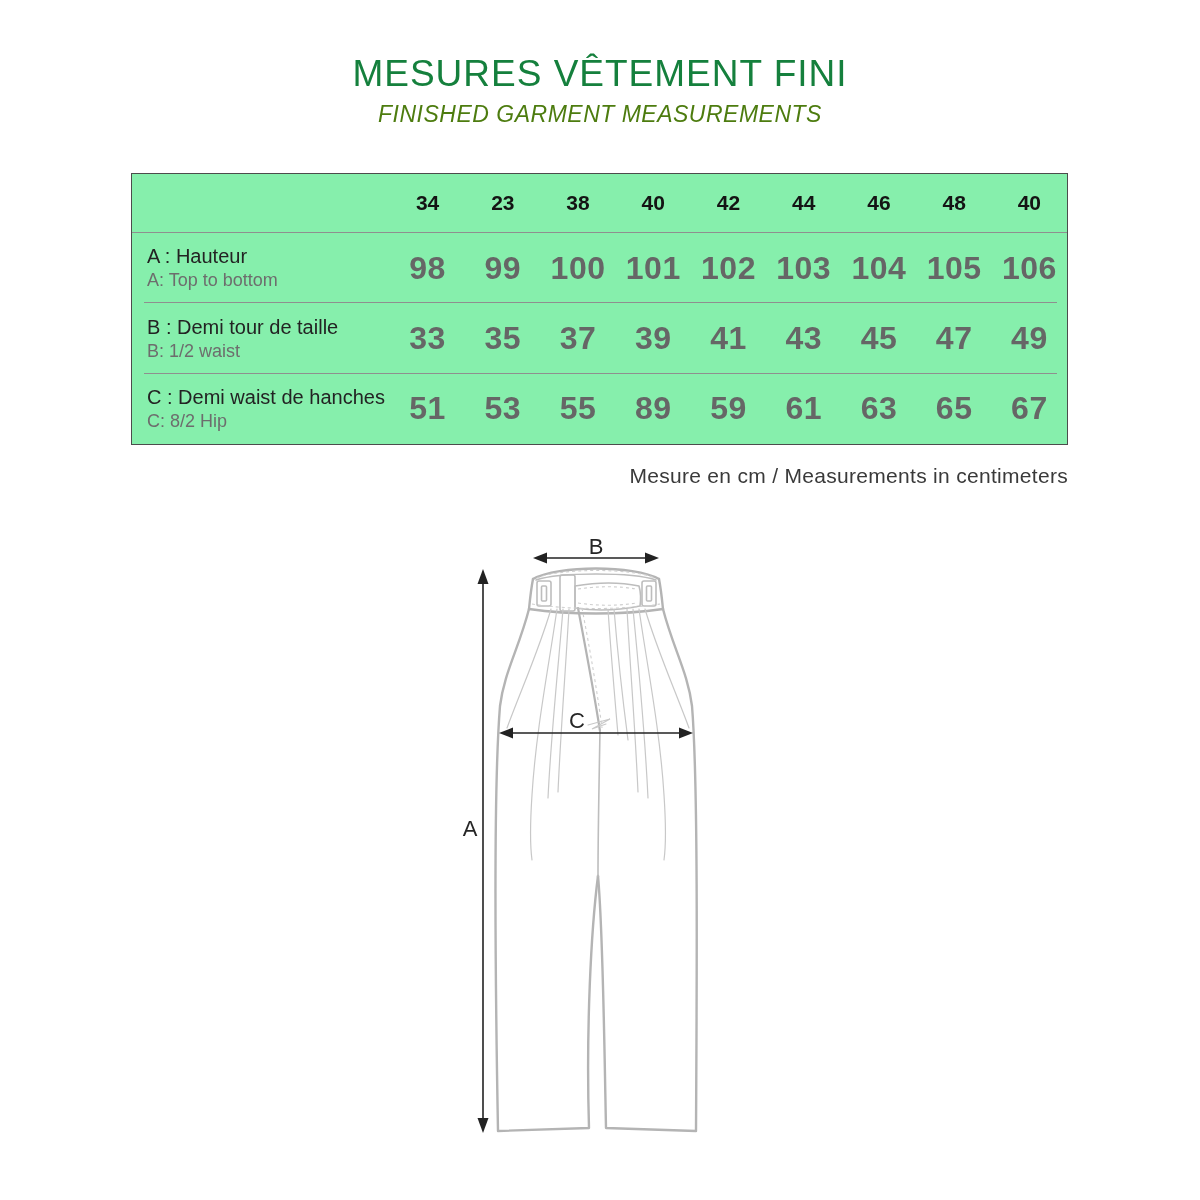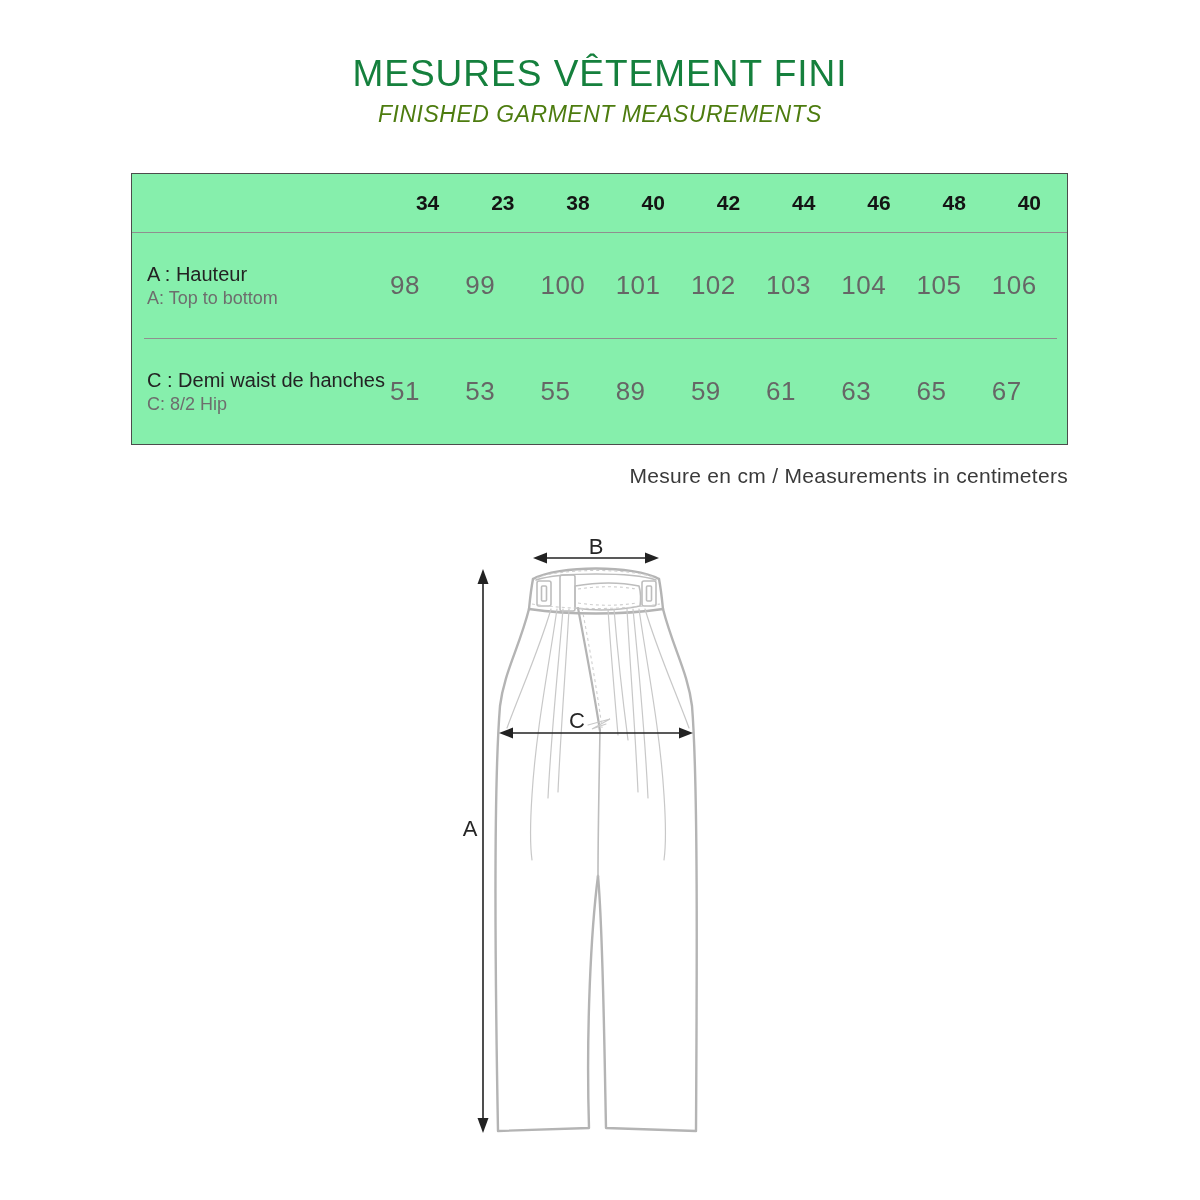--- a/index.html
+++ b/index.html
@@ -26,21 +26,21 @@
     align-items:center;border-bottom:1px solid #8f8f8f;
   }
   .t-row{
     flex:1;display:grid;grid-template-columns:258px repeat(9,1fr);
     align-items:center;position:relative;
   }
   .t-row:not(:last-child)::after{
     content:"";position:absolute;left:12px;right:10px;bottom:0;height:1px;background:#8f8f8f;
   }
   .size-cell{text-align:center;font-weight:bold;font-size:21px;color:#141414;}
-  .val-cell{text-align:left;font-size:26px;color:#666;letter-spacing:.5px;}
+  .val-cell{text-align:center;font-size:32px;color:#666;letter-spacing:.5px;font-weight:bold;}
   .row-label{padding-left:15px;line-height:1.25;}
   .label-fr{font-size:20px;color:#232323;}
   .label-en{font-size:18px;color:#6d6d6d;}
   .footnote{
     position:absolute;left:131px;top:464px;width:937px;text-align:right;
     font-size:21px;color:#3a3a3a;letter-spacing:.3px;
   }
   .diagram-svg{position:absolute;left:0;top:0;pointer-events:none;}
   .dim-label{font-family:"Liberation Sans",sans-serif;font-size:22px;fill:#262626;}
 </style>
@@ -73,20 +73,35 @@
     <div class="val-cell">99</div>
     <div class="val-cell">100</div>
     <div class="val-cell">101</div>
     <div class="val-cell">102</div>
     <div class="val-cell">103</div>
     <div class="val-cell">104</div>
     <div class="val-cell">105</div>
     <div class="val-cell">106</div>
   </div>
 
+  <div class="t-row">
+    <div class="row-label">
+      <div class="label-fr">B : Demi tour de taille</div>
+      <div class="label-en">B: 1/2 waist</div>
+    </div>
+    <div class="val-cell">33</div>
+    <div class="val-cell">35</div>
+    <div class="val-cell">37</div>
+    <div class="val-cell">39</div>
+    <div class="val-cell">41</div>
+    <div class="val-cell">43</div>
+    <div class="val-cell">45</div>
+    <div class="val-cell">47</div>
+    <div class="val-cell">49</div>
+  </div>
 
   <div class="t-row">
     <div class="row-label">
       <div class="label-fr">C : Demi waist de hanches</div>
       <div class="label-en">C: 8/2 Hip</div>
     </div>
     <div class="val-cell">51</div>
     <div class="val-cell">53</div>
     <div class="val-cell">55</div>
     <div class="val-cell">89</div>

